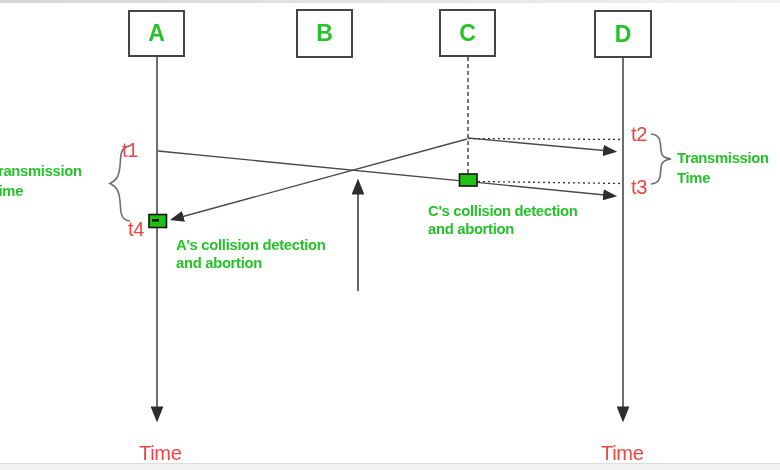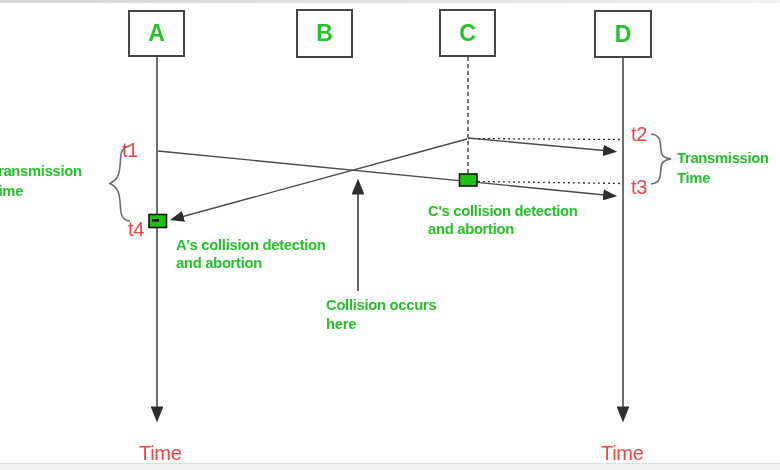--- a/index.html
+++ b/index.html
@@ -105,22 +105,18 @@
   <div class="g-label" style="left:176px;top:236px;">
     <div>A's collision detection</div>
     <div>and abortion</div>
   </div>
 
   <div class="g-label" style="left:428px;top:202px;">
     <div>C's collision detection</div>
     <div>and abortion</div>
   </div>
 
-  <div class="g-label" style="left:326px;top:296px;line-height:19px;">
-    <div>Collision occurs</div>
-    <div>here</div>
-  </div>
 
   <div class="t-label" style="left:139px;top:446px;">Time</div>
   <div class="t-label" style="left:601px;top:446px;">Time</div>
 
   <div id="bottom-strip"></div>
 </div>
 
 </body></html>

